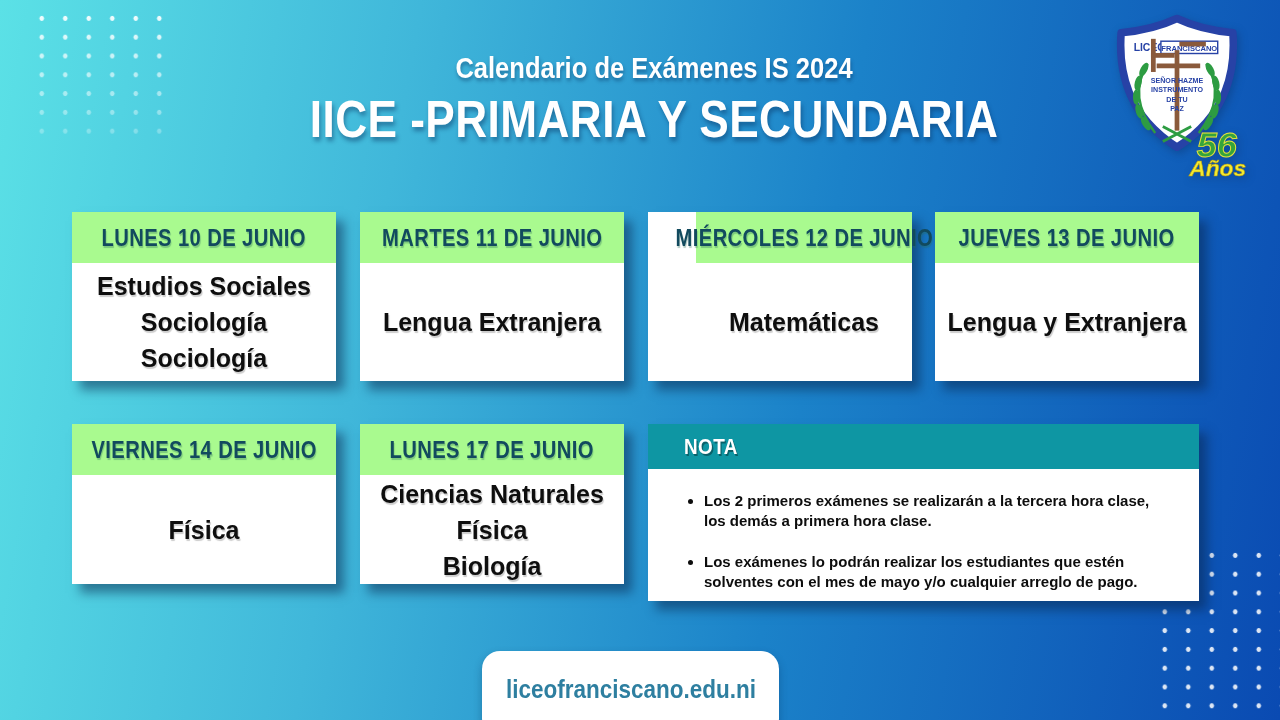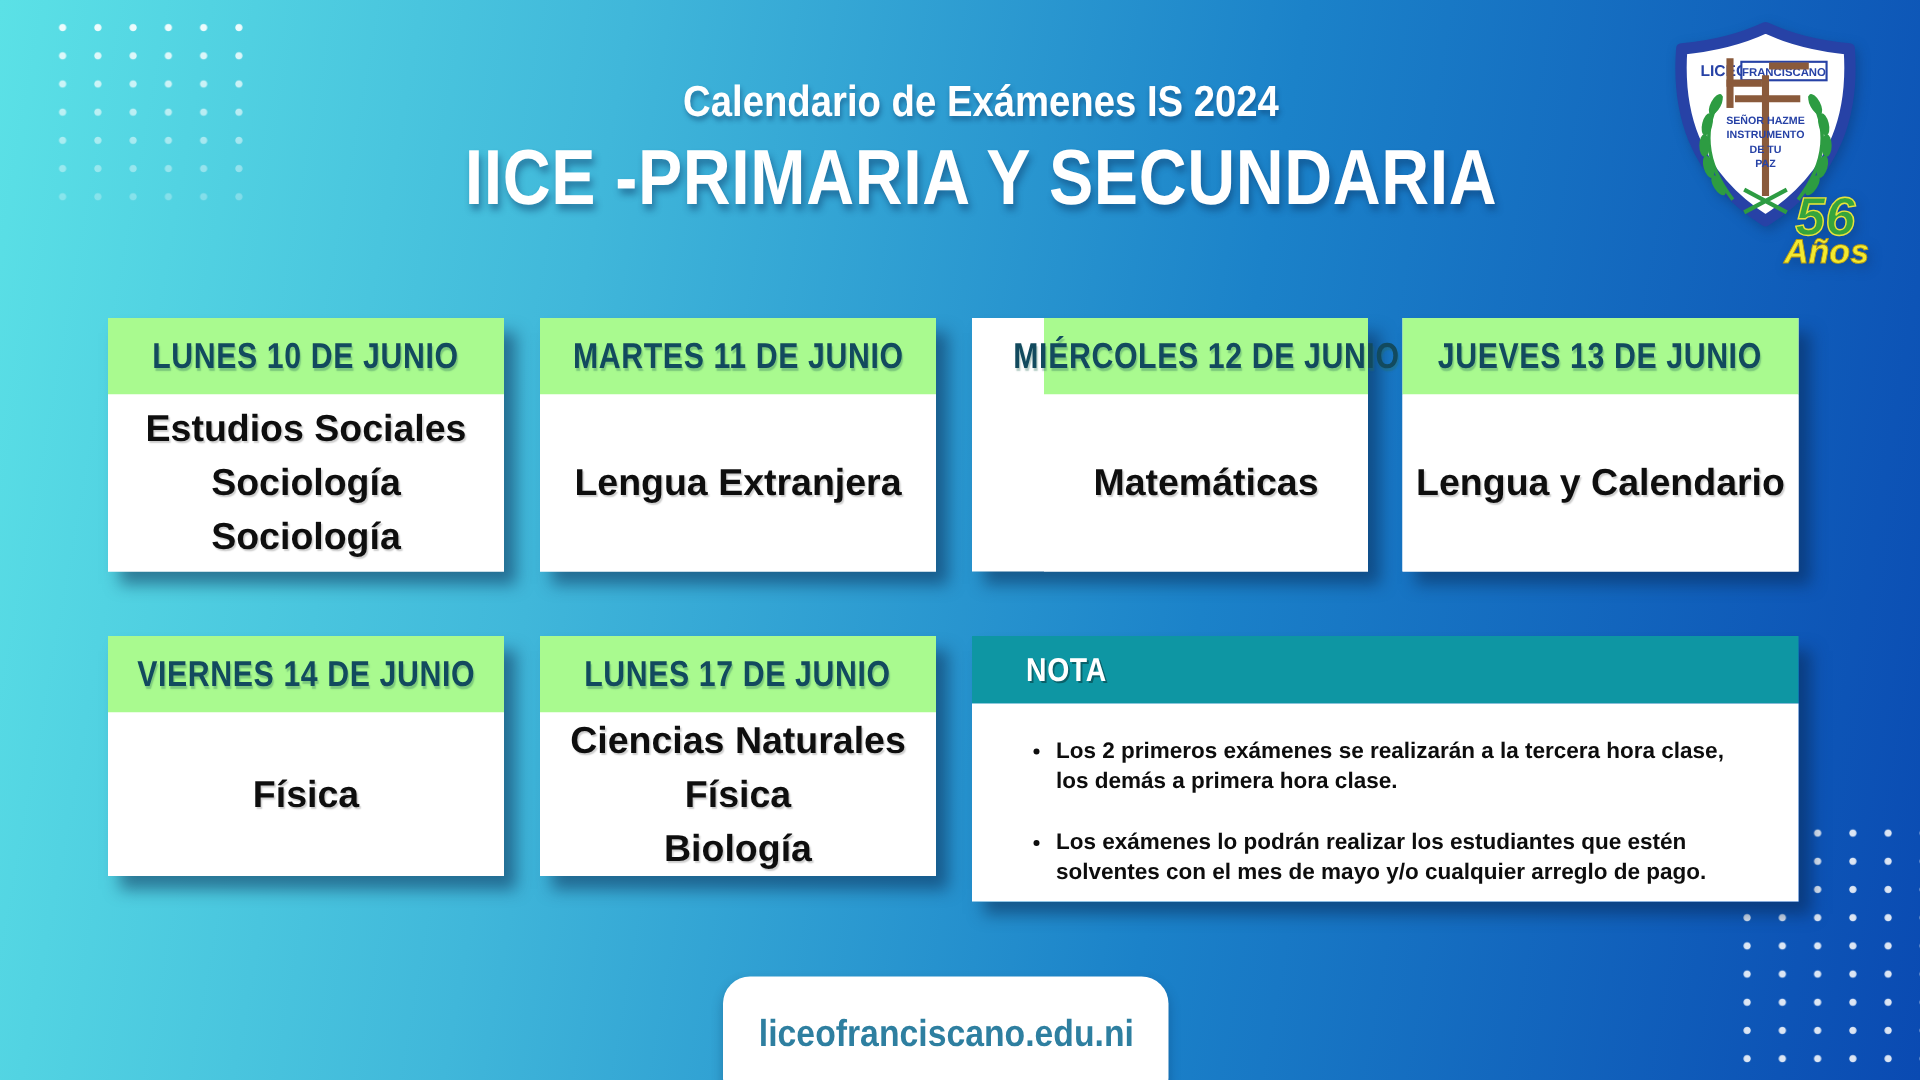--- a/index.html
+++ b/index.html
@@ -191,21 +191,21 @@
     <div class="card-body">
       <div class="subject">Matemáticas</div>
     </div>
   </div>
 
   <div class="card row1" style="left:935px; top:212px;">
     <div class="card-header">
       <span>JUEVES 13 DE JUNIO</span>
     </div>
     <div class="card-body">
-      <div class="subject">Lengua y Calendario</div>
+      <div class="subject">Lengua y Extranjera</div>
     </div>
   </div>
 
   <div class="card row2" style="left:72px; top:424px;">
     <div class="card-header">
       <span>VIERNES 14 DE JUNIO</span>
     </div>
     <div class="card-body">
       <div class="subject">Física</div>
     </div>

